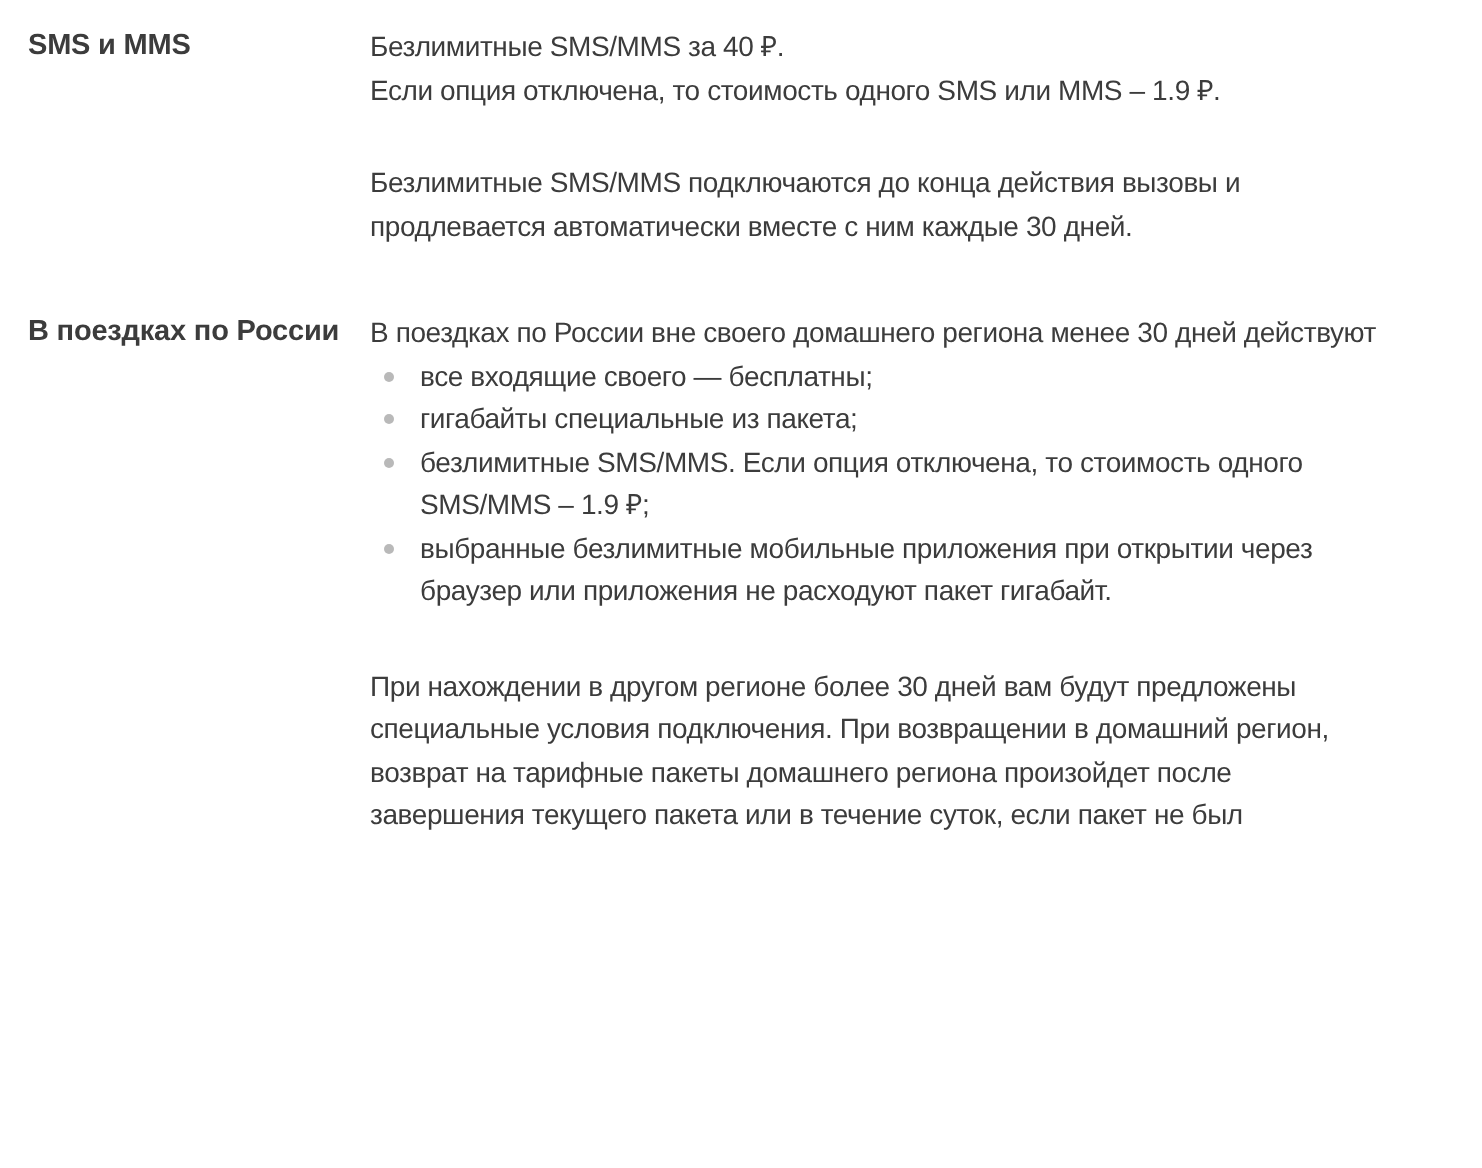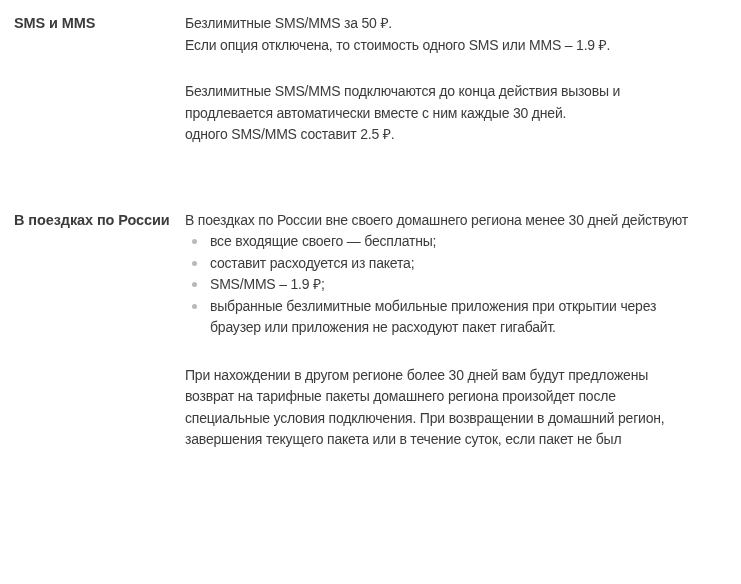--- a/index.html
+++ b/index.html
@@ -9,21 +9,21 @@
     height: 584px;
     overflow: hidden;
     font-family: "Liberation Sans", sans-serif;
     font-size: 14px;
     letter-spacing: -0.2px;
     line-height: 21.5px;
     color: var(--text-color, #3c3c3c);
     padding: 13px 4px 0 14px;
   }
   .section { display: flex; align-items: flex-start; }
-  .section + .section { margin-top: 64px; }
+  .section + .section { margin-top: 32px; }
   .section-label {
     flex: none;
     width: 171px;
     font-weight: 700;
     font-size: 14.5px;
     letter-spacing: -0.1px;
     padding-right: 10px;
   }
   .section-content { flex: 1; min-width: 0; }
   .para + .para { margin-top: 25px; }
@@ -41,56 +41,56 @@
   .para-outro { margin-top: 26px; }
   .text-line { white-space: nowrap; }
 </style>
 </head>
 <body style="--text-color: #3c3c3c; --bullet-color: #b9b9b9; background: rgb(255, 255, 255);">
 
 <div class="section">
   <div class="section-label">SMS и MMS</div>
   <div class="section-content">
     <div class="para">
-      <div class="text-line">Безлимитные SMS/MMS за 50 ₽.</div>
+      <div class="text-line">Безлимитные SMS/MMS за 40 ₽.</div>
       <div class="text-line">Если опция отключена, то стоимость одного SMS или MMS – 1.9 ₽.</div>
     </div>
     <div class="para">
       <div class="text-line">Безлимитные SMS/MMS подключаются до конца действия вызовы и</div>
       <div class="text-line">продлевается автоматически вместе с ним каждые 30 дней.</div>
-      <div class="text-line">одного SMS/MMS составит 2.5 ₽.</div>
     </div>
   </div>
 </div>
 
 <div class="section">
   <div class="section-label">В поездках по России</div>
   <div class="section-content">
     <div class="para">
       <div class="text-line">В поездках по России вне своего домашнего региона менее 30 дней действуют</div>
     </div>
     <ul class="bullet-list">
       <li class="bullet-item">
         <span class="bullet-marker"></span>
         <div class="text-line">все входящие своего — бесплатны;</div>
       </li>
       <li class="bullet-item">
         <span class="bullet-marker"></span>
-        <div class="text-line">составит расходуется из пакета;</div>
+        <div class="text-line">гигабайты специальные из пакета;</div>
       </li>
       <li class="bullet-item">
         <span class="bullet-marker"></span>
+        <div class="text-line">безлимитные SMS/MMS. Если опция отключена, то стоимость одного</div>
         <div class="text-line">SMS/MMS – 1.9 ₽;</div>
       </li>
       <li class="bullet-item">
         <span class="bullet-marker"></span>
         <div class="text-line">выбранные безлимитные мобильные приложения при открытии через</div>
         <div class="text-line">браузер или приложения не расходуют пакет гигабайт.</div>
       </li>
     </ul>
     <div class="para para-outro">
       <div class="text-line">При нахождении в другом регионе более 30 дней вам будут предложены</div>
+      <div class="text-line">специальные условия подключения. При возвращении в домашний регион,</div>
       <div class="text-line">возврат на тарифные пакеты домашнего региона произойдет после</div>
-      <div class="text-line">специальные условия подключения. При возвращении в домашний регион,</div>
       <div class="text-line">завершения текущего пакета или в течение суток, если пакет не был</div>
     </div>
   </div>
 </div>
 
 </body></html>

